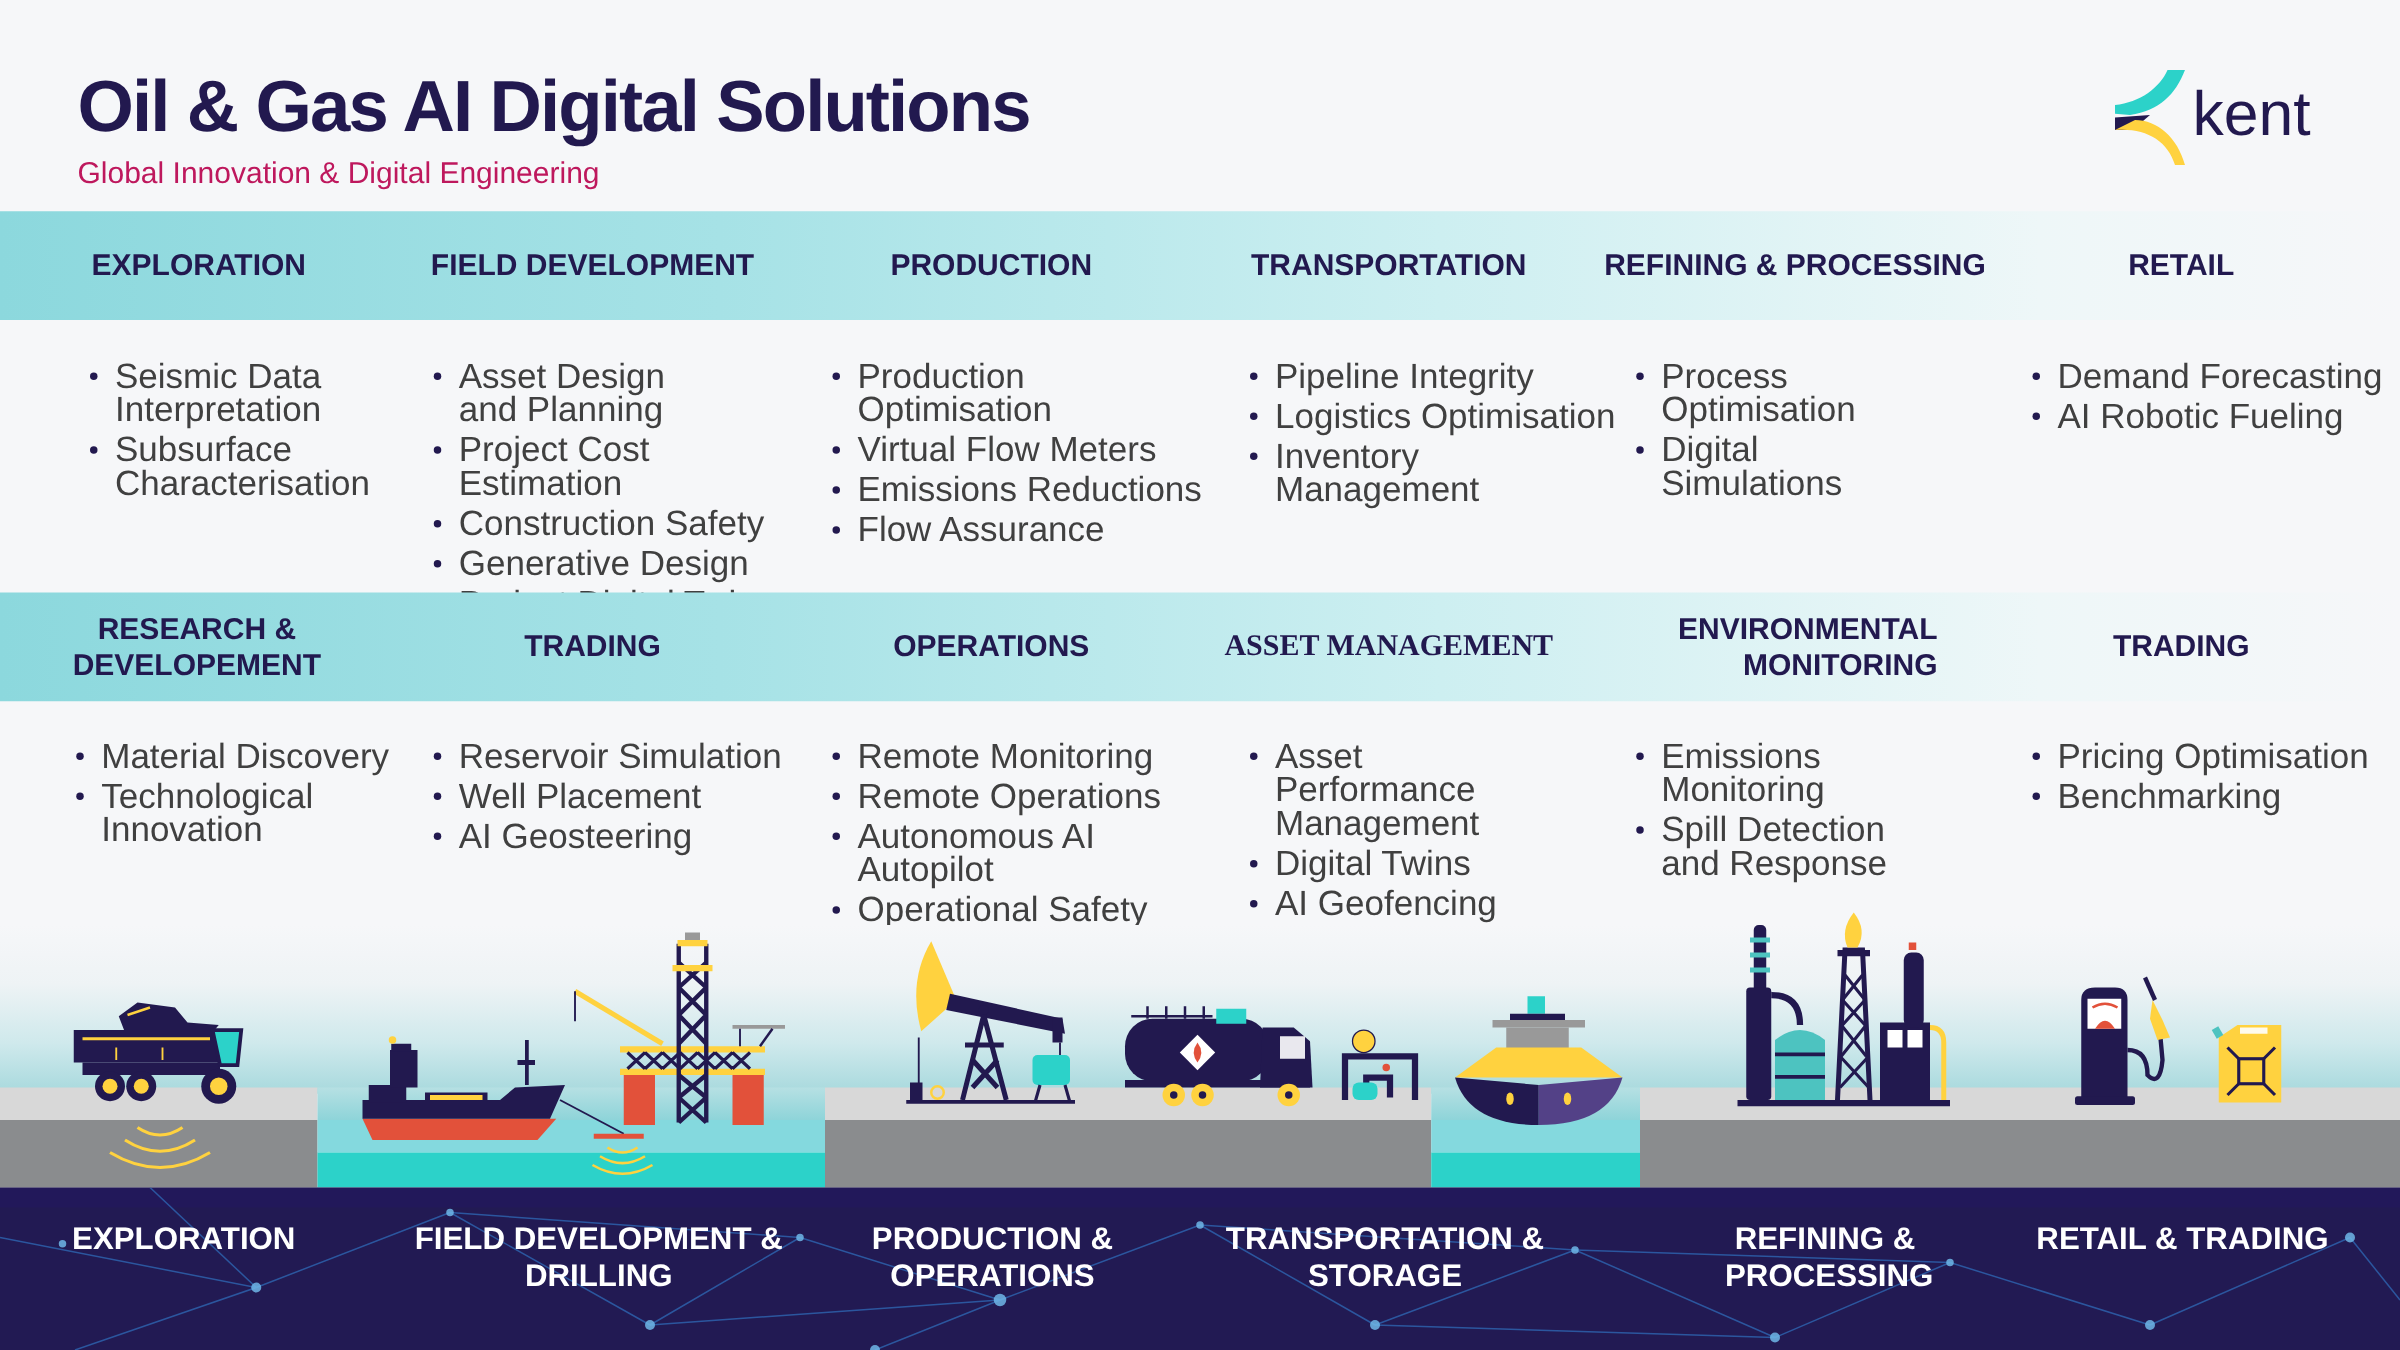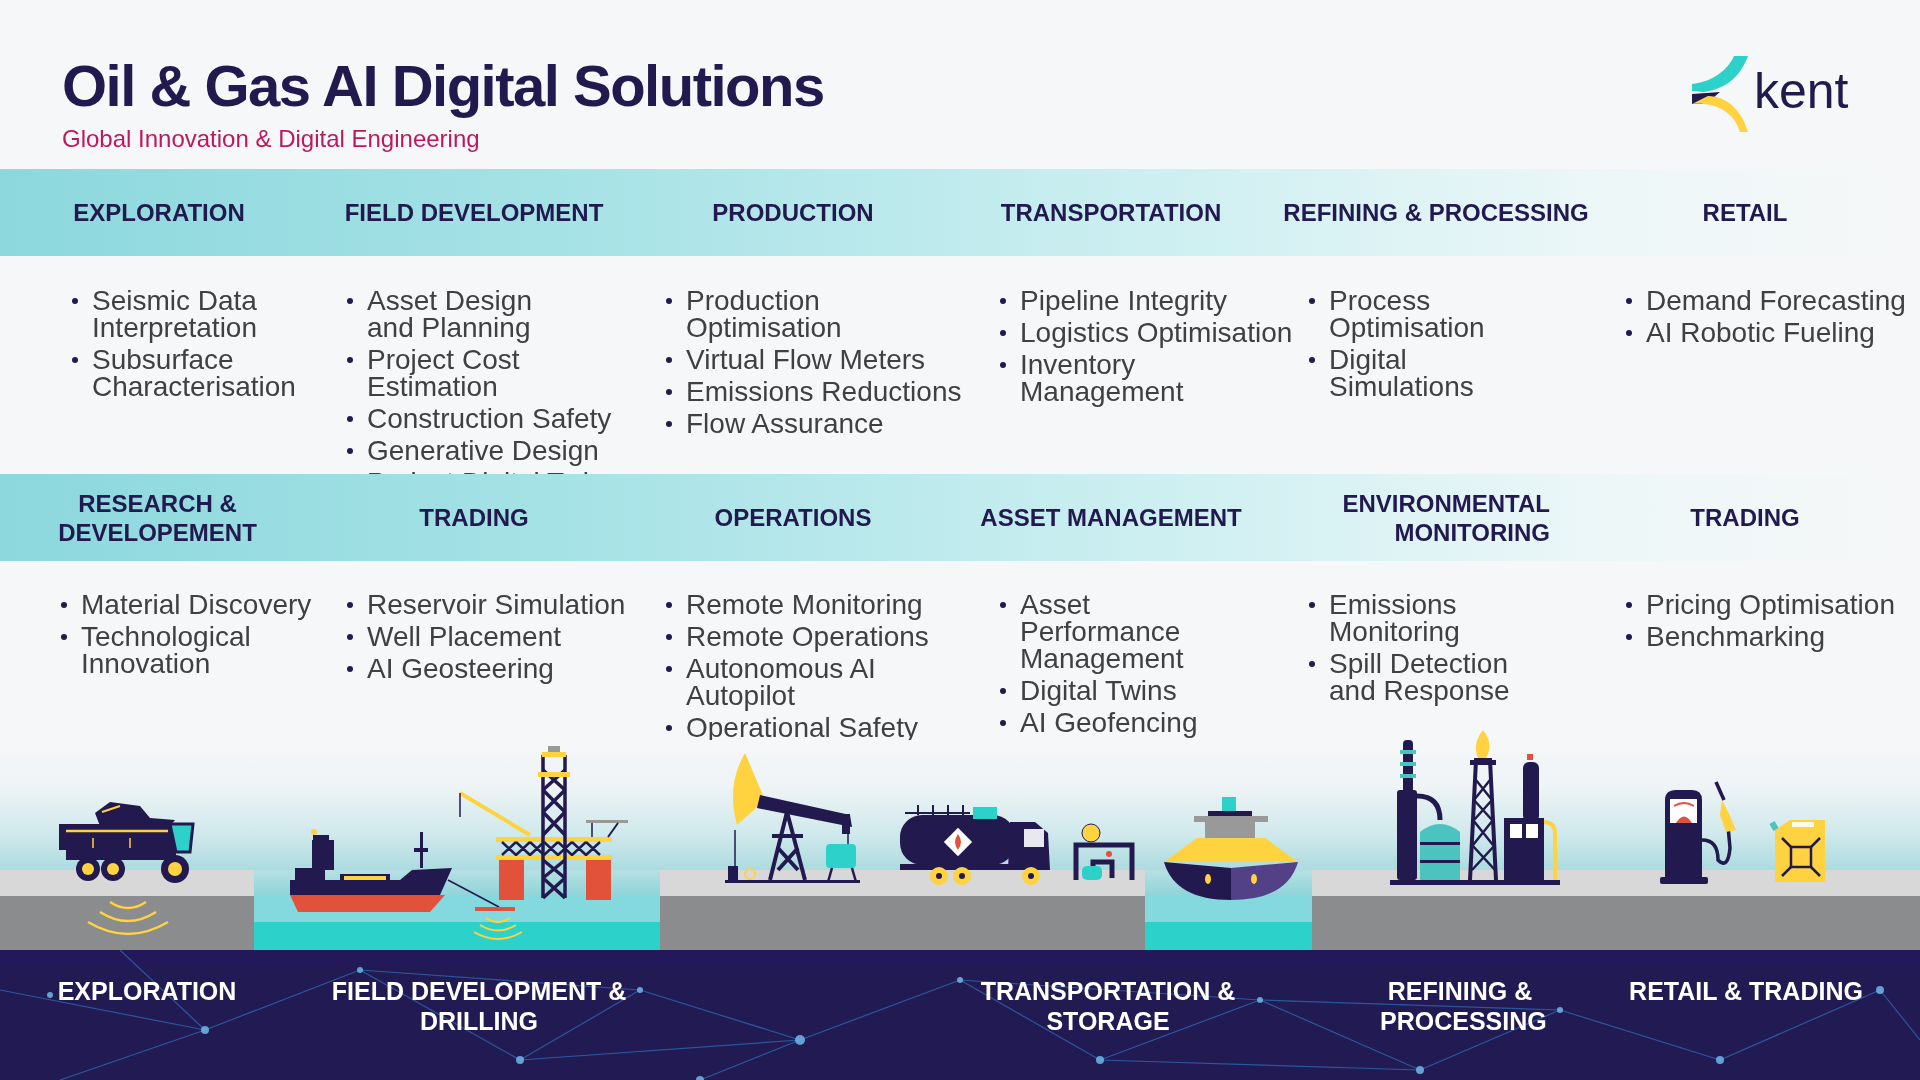--- a/index.html
+++ b/index.html
@@ -75,21 +75,21 @@
 </ul>
 <ul class="items" style="left:1614px;top:275px;width:300px;">
   <li>Demand Forecasting</li>
   <li>AI Robotic Fueling</li>
 </ul>
 
 <div class="abs band band2"></div>
 <div class="col-head" style="left:0;top:474px;width:315px;">RESEARCH &amp; DEVELOPEMENT</div>
 <div class="col-head" style="left:315px;top:474px;">TRADING</div>
 <div class="col-head" style="left:634px;top:474px;">OPERATIONS</div>
-<div class="col-head" style="left:952px;top:474px;">ASSET MANAGEMENT</div>
+<div class="col-head" style="left:952px;top:474px;font-family:Liberation Serif, serif;">ASSET MANAGEMENT</div>
 <div class="col-head" style="left:1270px;top:474px;width:320px;padding:0 40px;box-sizing:border-box;text-align:right;">ENVIRONMENTAL MONITORING</div>
 <div class="col-head" style="left:1586px;top:474px;">TRADING</div>
 
 <ul class="items" style="left:49px;top:579px;width:260px;">
   <li>Material Discovery</li>
   <li style="width:140px;">Technological Innovation</li>
 </ul>
 <ul class="items" style="left:335px;top:579px;width:300px;">
   <li>Reservoir Simulation</li>
   <li>Well Placement</li>
@@ -340,16 +340,17 @@
       <circle cx="1420" cy="120" r="4"></circle>
         <circle cx="1560" cy="60" r="3"></circle>
         <circle cx="1720" cy="110" r="4"></circle>
         <circle cx="1880" cy="40" r="4"></circle>
       <circle cx="50" cy="45" r="3"></circle>
         <circle cx="700" cy="130" r="4"></circle>
     </g>
   </svg>
   <div class="footer-label" style="left:-13px;top:26px;">EXPLORATION</div>
   <div class="footer-label" style="left:319px;top:26px;">FIELD DEVELOPMENT &amp; DRILLING</div>
+  <div class="footer-label" style="left:634px;top:26px;width:320px;padding:0 48px;box-sizing:border-box;">PRODUCTION &amp; OPERATIONS</div>
   <div class="footer-label" style="left:948px;top:26px;width:320px;padding:0 24px;box-sizing:border-box;">TRANSPORTATION &amp; STORAGE</div>
   <div class="footer-label" style="left:1300px;top:26px;width:320px;padding:0 80px;box-sizing:border-box;">REFINING &amp; PROCESSING</div>
   <div class="footer-label" style="left:1586px;top:26px;">RETAIL &amp; TRADING</div>
 </div>
 
 </body></html>

